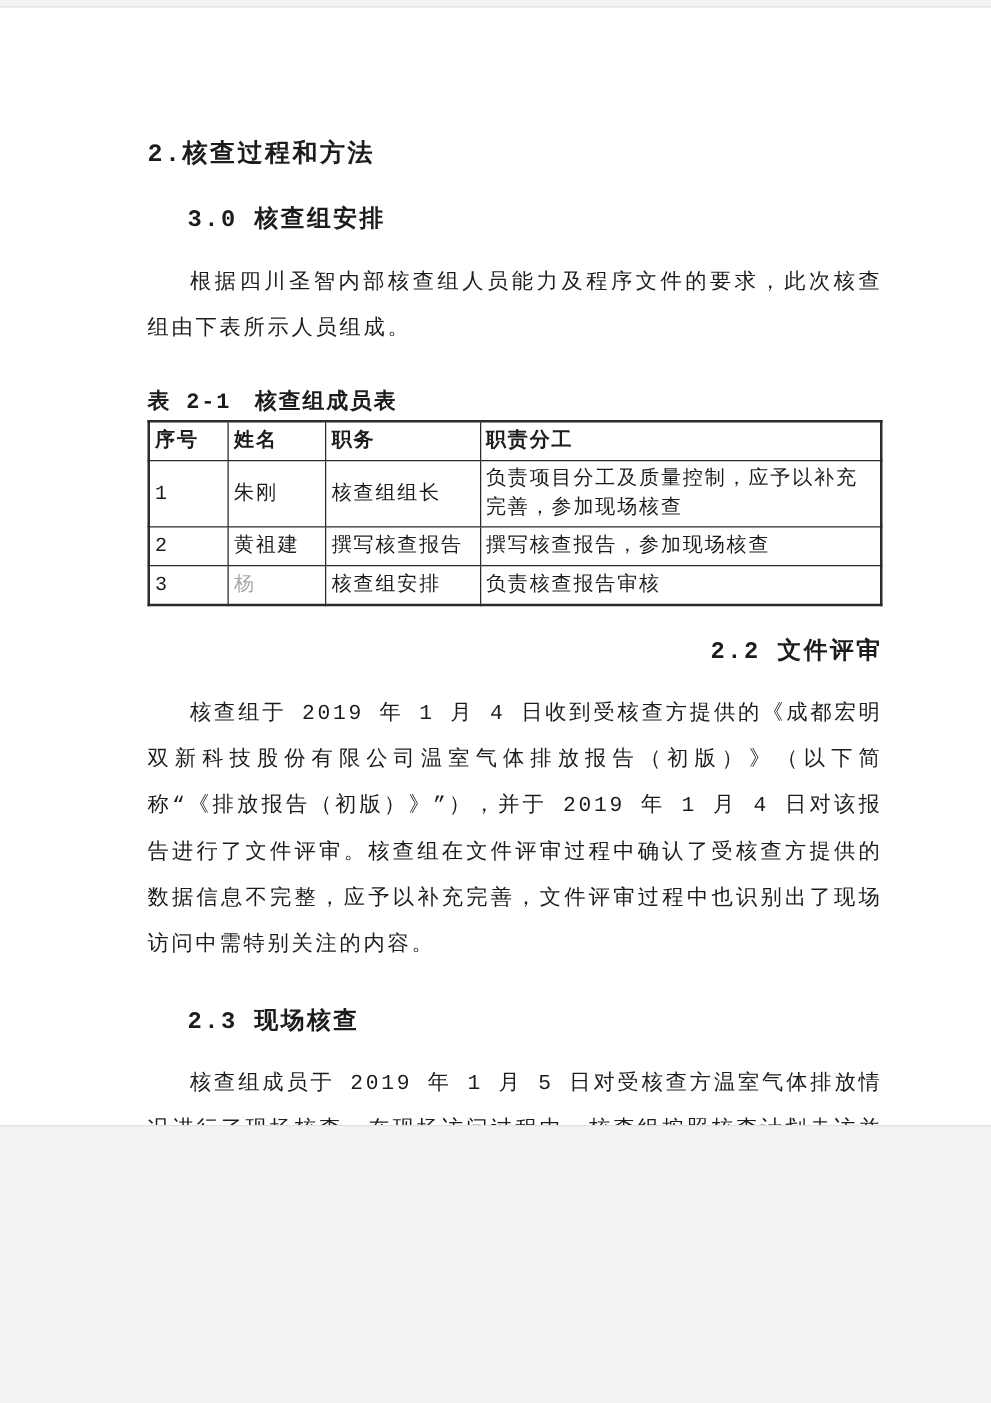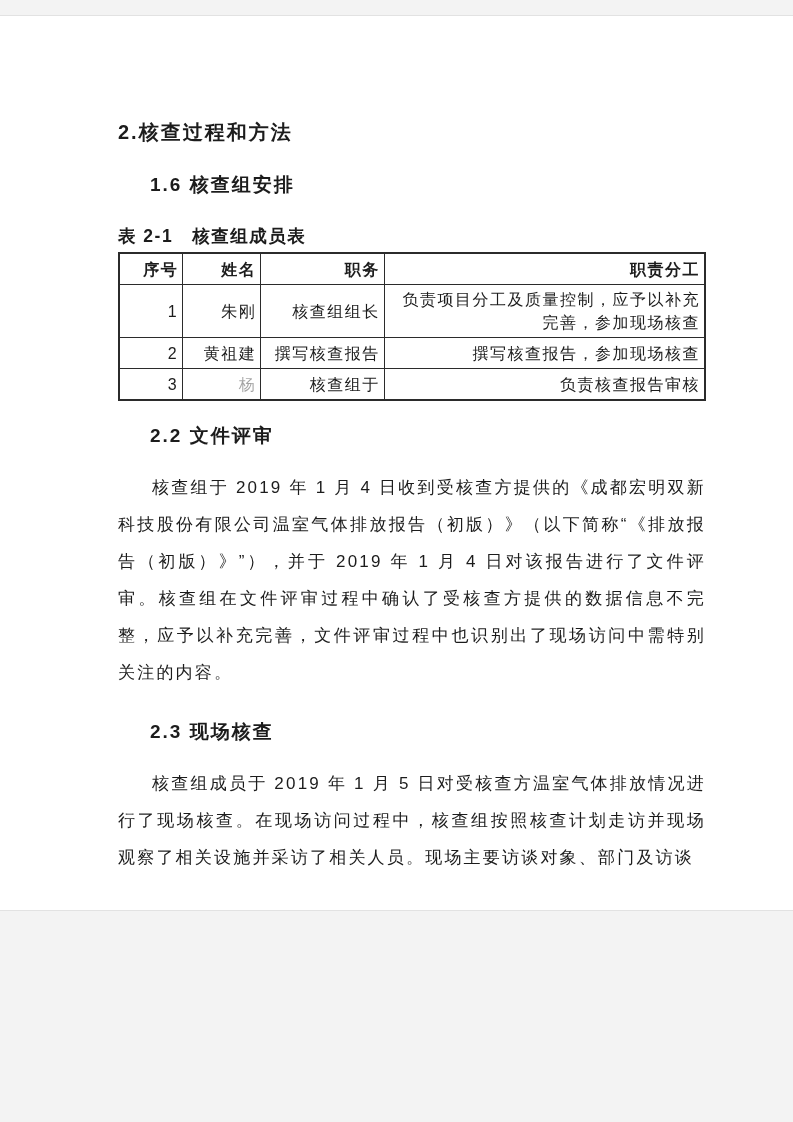--- a/index.html
+++ b/index.html
@@ -1,22 +1,22 @@
 <!DOCTYPE html>
 <html><head>
 <meta charset="utf-8">
 <style>
   html,body{margin:0;padding:0;background:#f3f3f3;}
   .page{
     position:relative;
     width:793px;height:894px;
-    margin:16px auto;
+    margin:6px auto;
     background:#ffffff;
     outline:1px solid #e2e2e2;
-    font-family:Liberation Sans, sans-serif;
+    font-family:Liberation Mono, monospace;
     color:#1c1c1c;
     overflow:hidden;
   }
   .content{
     position:absolute;
     left:118px;top:95px;width:588px;
   }
   .h1{
     font-size:20px;font-weight:bold;
     letter-spacing:2px;
@@ -40,21 +40,21 @@
     font-size:17.5px;font-weight:bold;
     letter-spacing:1.5px;
   }
   table.members{
     width:588px;
     border-collapse:collapse;
     table-layout:fixed;
   }
   table.members th, table.members td{
     border:1px solid #2b2b2b;
-    text-align:right;
+    text-align:left;
     vertical-align:middle;
     font-size:16px;
     line-height:23px;
     letter-spacing:1.5px;
     padding:3px 4px;
   }
   table.members{border:2px solid #2b2b2b;}
   table.members th{font-weight:bold;height:24px;}
   table.members td{height:24px;}
   .col-no{width:62px;}
@@ -71,21 +71,22 @@
   }
 </style>
 </head>
 <body>
 
 <div class="page">
   <div class="content">
 
     <div class="h1">2.核查过程和方法</div>
 
-    <div class="h2">1.6 核查组安排</div>
+    <div class="h2">3.0 核查组安排</div>
+    <p class="body-p mt-p">根据四川圣智内部核查组人员能力及程序文件的要求，此次核查组由下表所示人员组成。</p>
 
     <div class="tbl-caption">表 2-1　核查组成员表</div>
 
     <table class="members">
       <colgroup>
         <col class="col-no">
           <col class="col-name">
           <col class="col-duty">
           <col class="col-resp">
       </colgroup>
@@ -104,27 +105,27 @@
         </tr>
         <tr>
           <td>2</td>
           <td>黄祖建</td>
           <td>撰写核查报告</td>
           <td>撰写核查报告，参加现场核查</td>
         </tr>
         <tr>
           <td>3</td>
           <td class="faint">杨</td>
-          <td>核查组于</td>
+          <td>核查组安排</td>
           <td>负责核查报告审核</td>
         </tr>
       </tbody>
     </table>
 
-    <div class="h2" style="margin-top:22px;">2.2 文件评审</div>
+    <div class="h2" style="margin-top:22px;text-align:right;">2.2 文件评审</div>
     <p class="body-p mt-p">核查组于 2019 年 1 月 4 日收到受核查方提供的《成都宏明双新科技股份有限公司温室气体排放报告（初版）》（以下简称“《排放报告（初版）》”），并于 2019 年 1 月 4 日对该报告进行了文件评审。核查组在文件评审过程中确认了受核查方提供的数据信息不完整，应予以补充完善，文件评审过程中也识别出了现场访问中需特别关注的内容。</p>
 
     <div class="h2" style="margin-top:28px;">2.3 现场核查</div>
     <p class="body-p mt-p">核查组成员于 2019 年 1 月 5 日对受核查方温室气体排放情况进行了现场核查。在现场访问过程中，核查组按照核查计划走访并现场观察了相关设施并采访了相关人员。现场主要访谈对象、部门及访谈</p>
 
   </div>
 
   <div class="page-number">7</div>
 </div>
 

